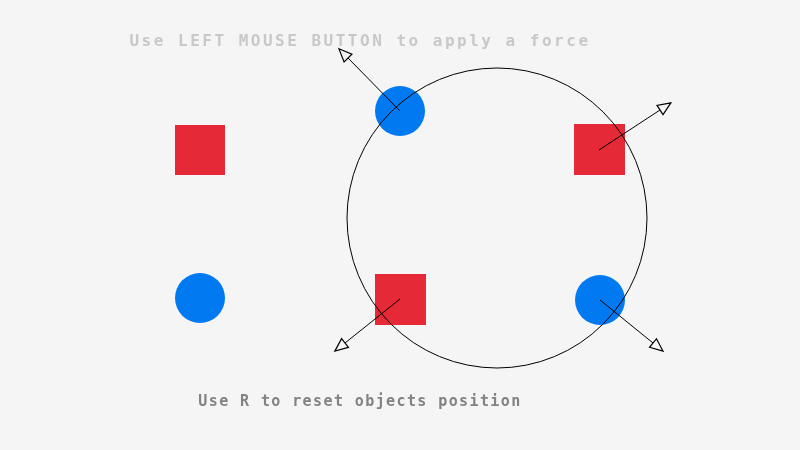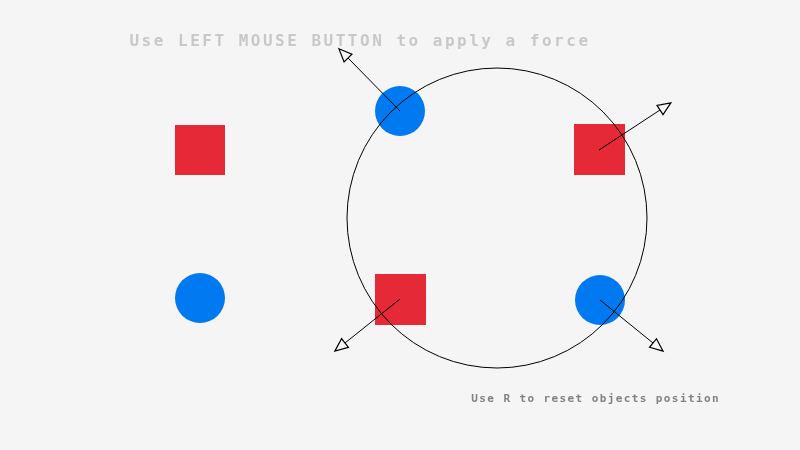--- a/index.html
+++ b/index.html
@@ -31,24 +31,23 @@
     user-select: none;
   }
   .instruction.top {
     top: 31px;
     font-size: 16px;
     letter-spacing: 2.5px;
     font-weight: bold;
   }
   .instruction.bottom {
     top: 392px;
-    font-size: 11px;
+    font-size: 15px;
     letter-spacing: 1.4px;
     font-weight: bold;
-    text-align: right;
   }
 </style>
 </head>
 <body style="background: rgb(245, 245, 245);">
 
 <div class="scene">
   <svg id="scene-svg" xmlns="http://www.w3.org/2000/svg" viewBox="0 0 800 450">
       <rect x="175" y="125" width="50" height="50" fill="#E62937"></rect>
       <circle cx="200" cy="298" r="25" fill="#0079F1"></circle>
       <circle cx="400" cy="111" r="25" fill="#0079F1"></circle>

